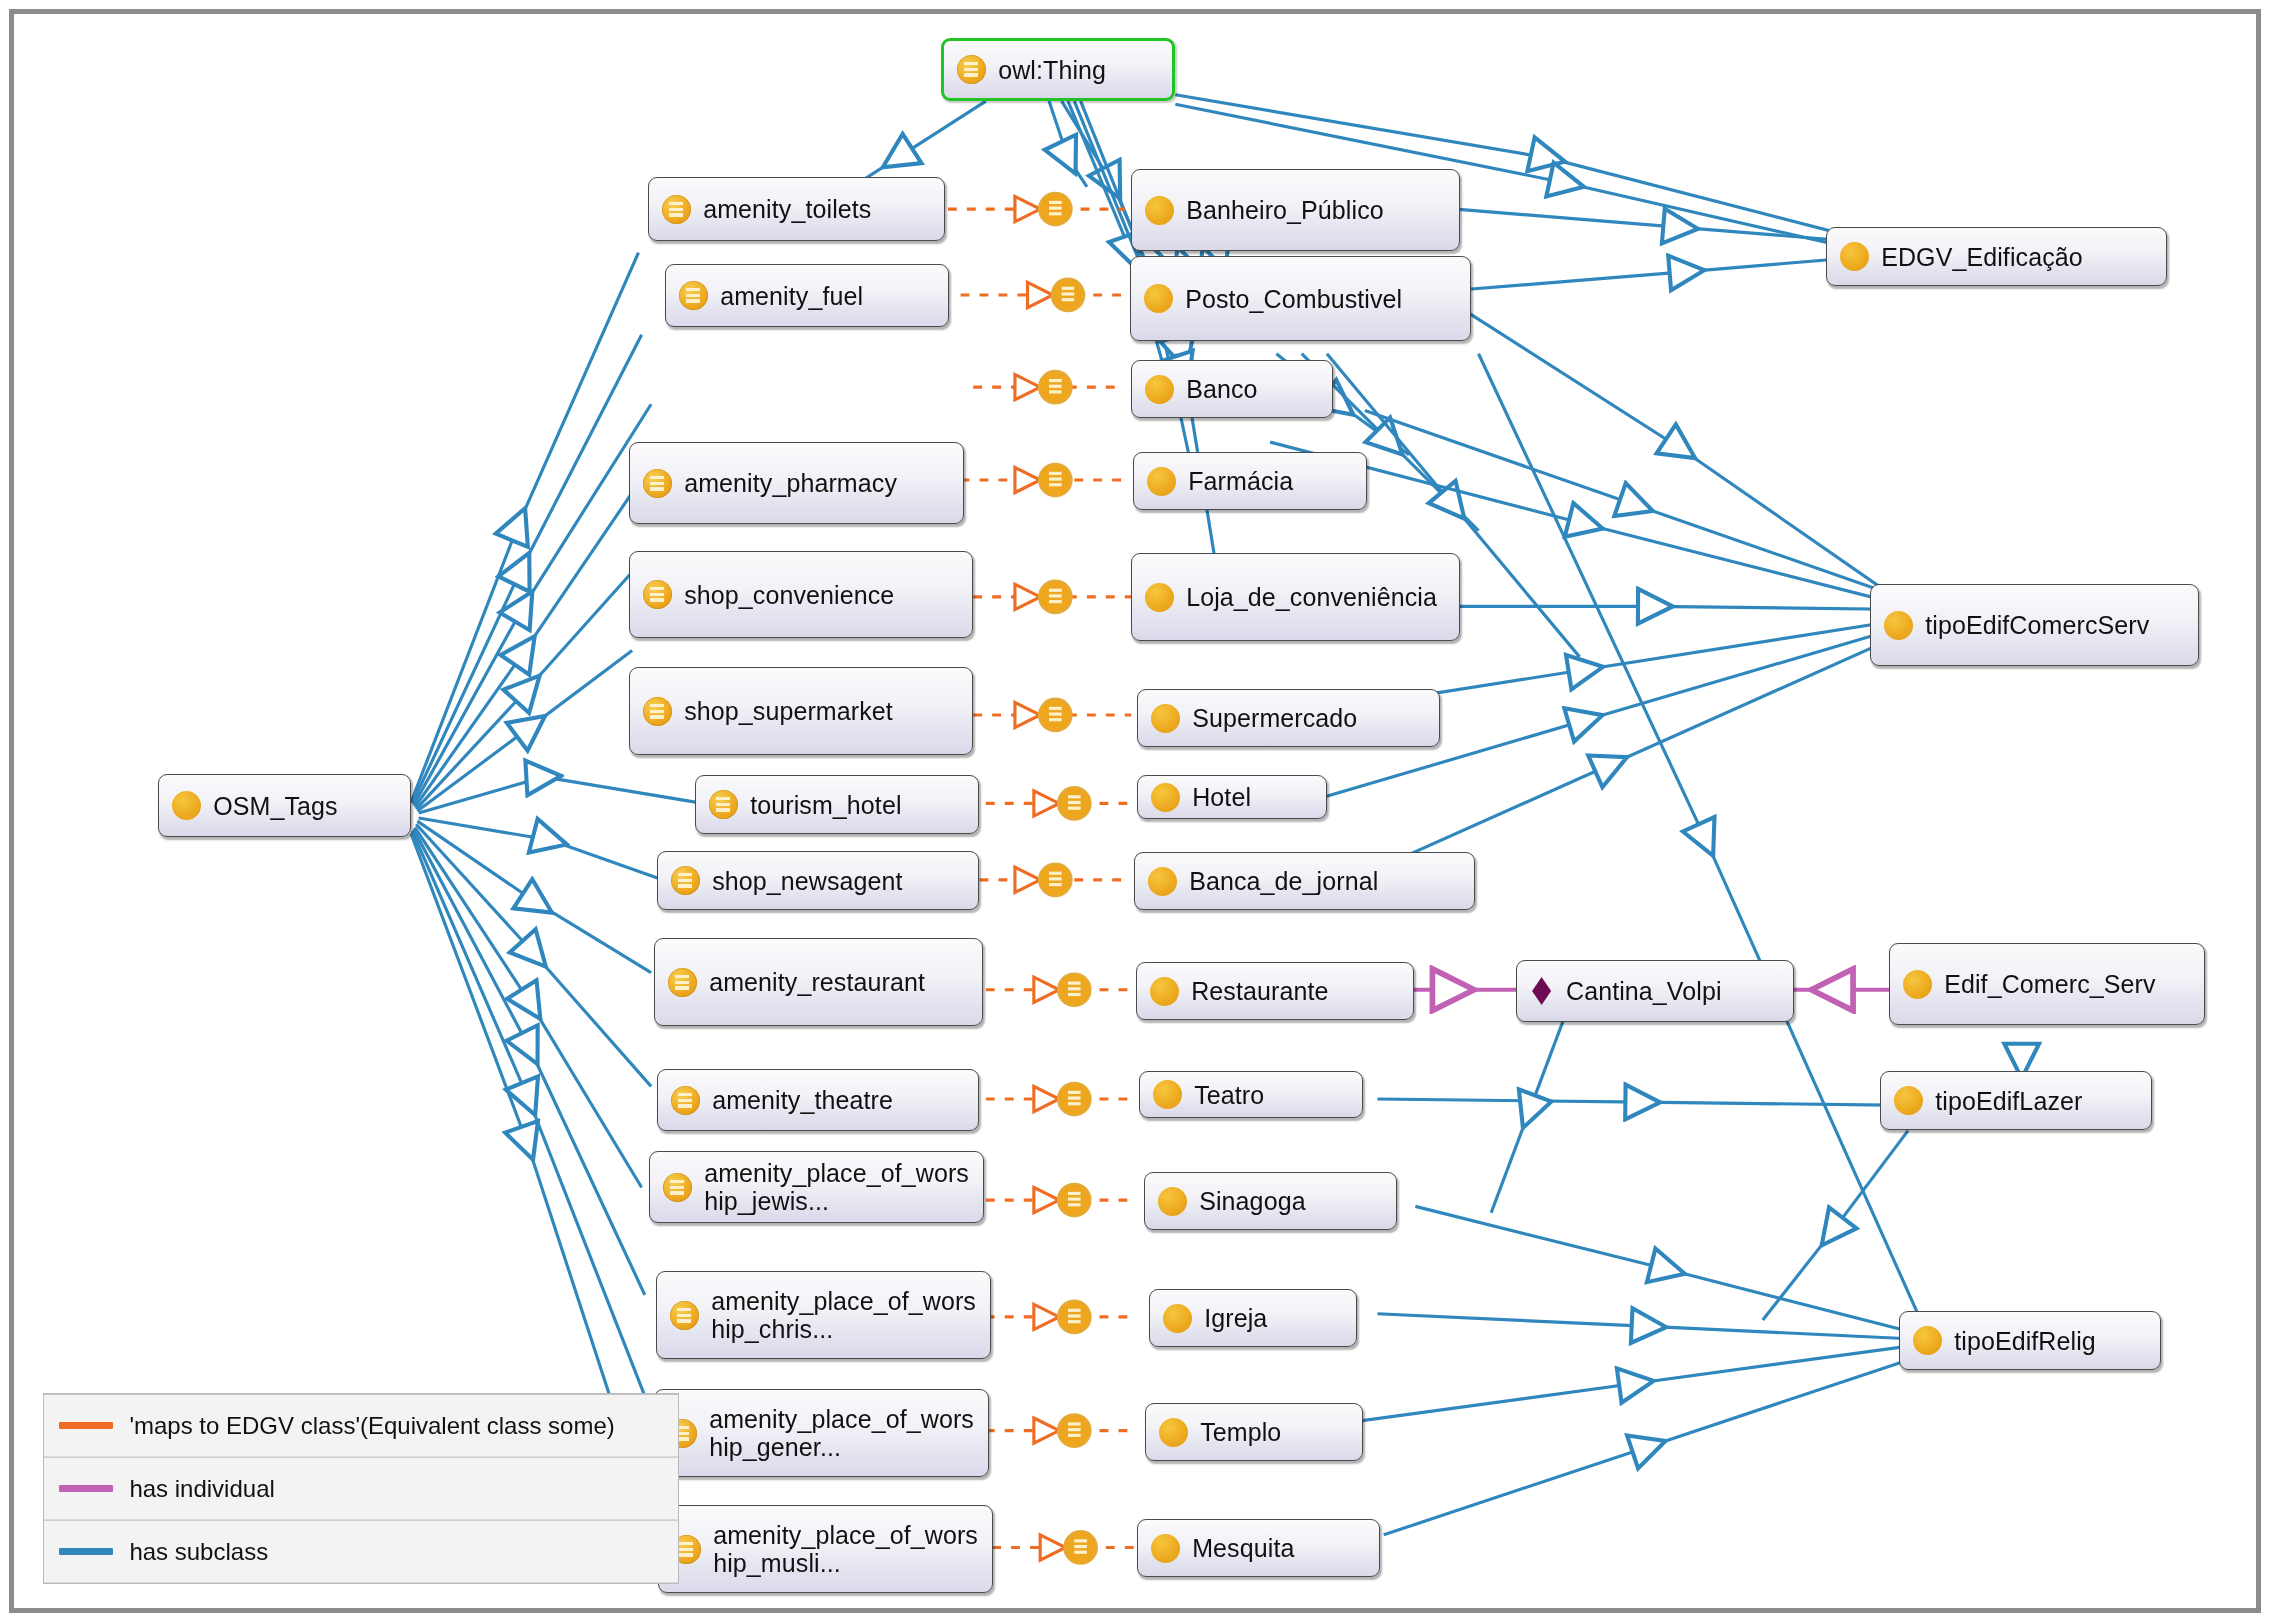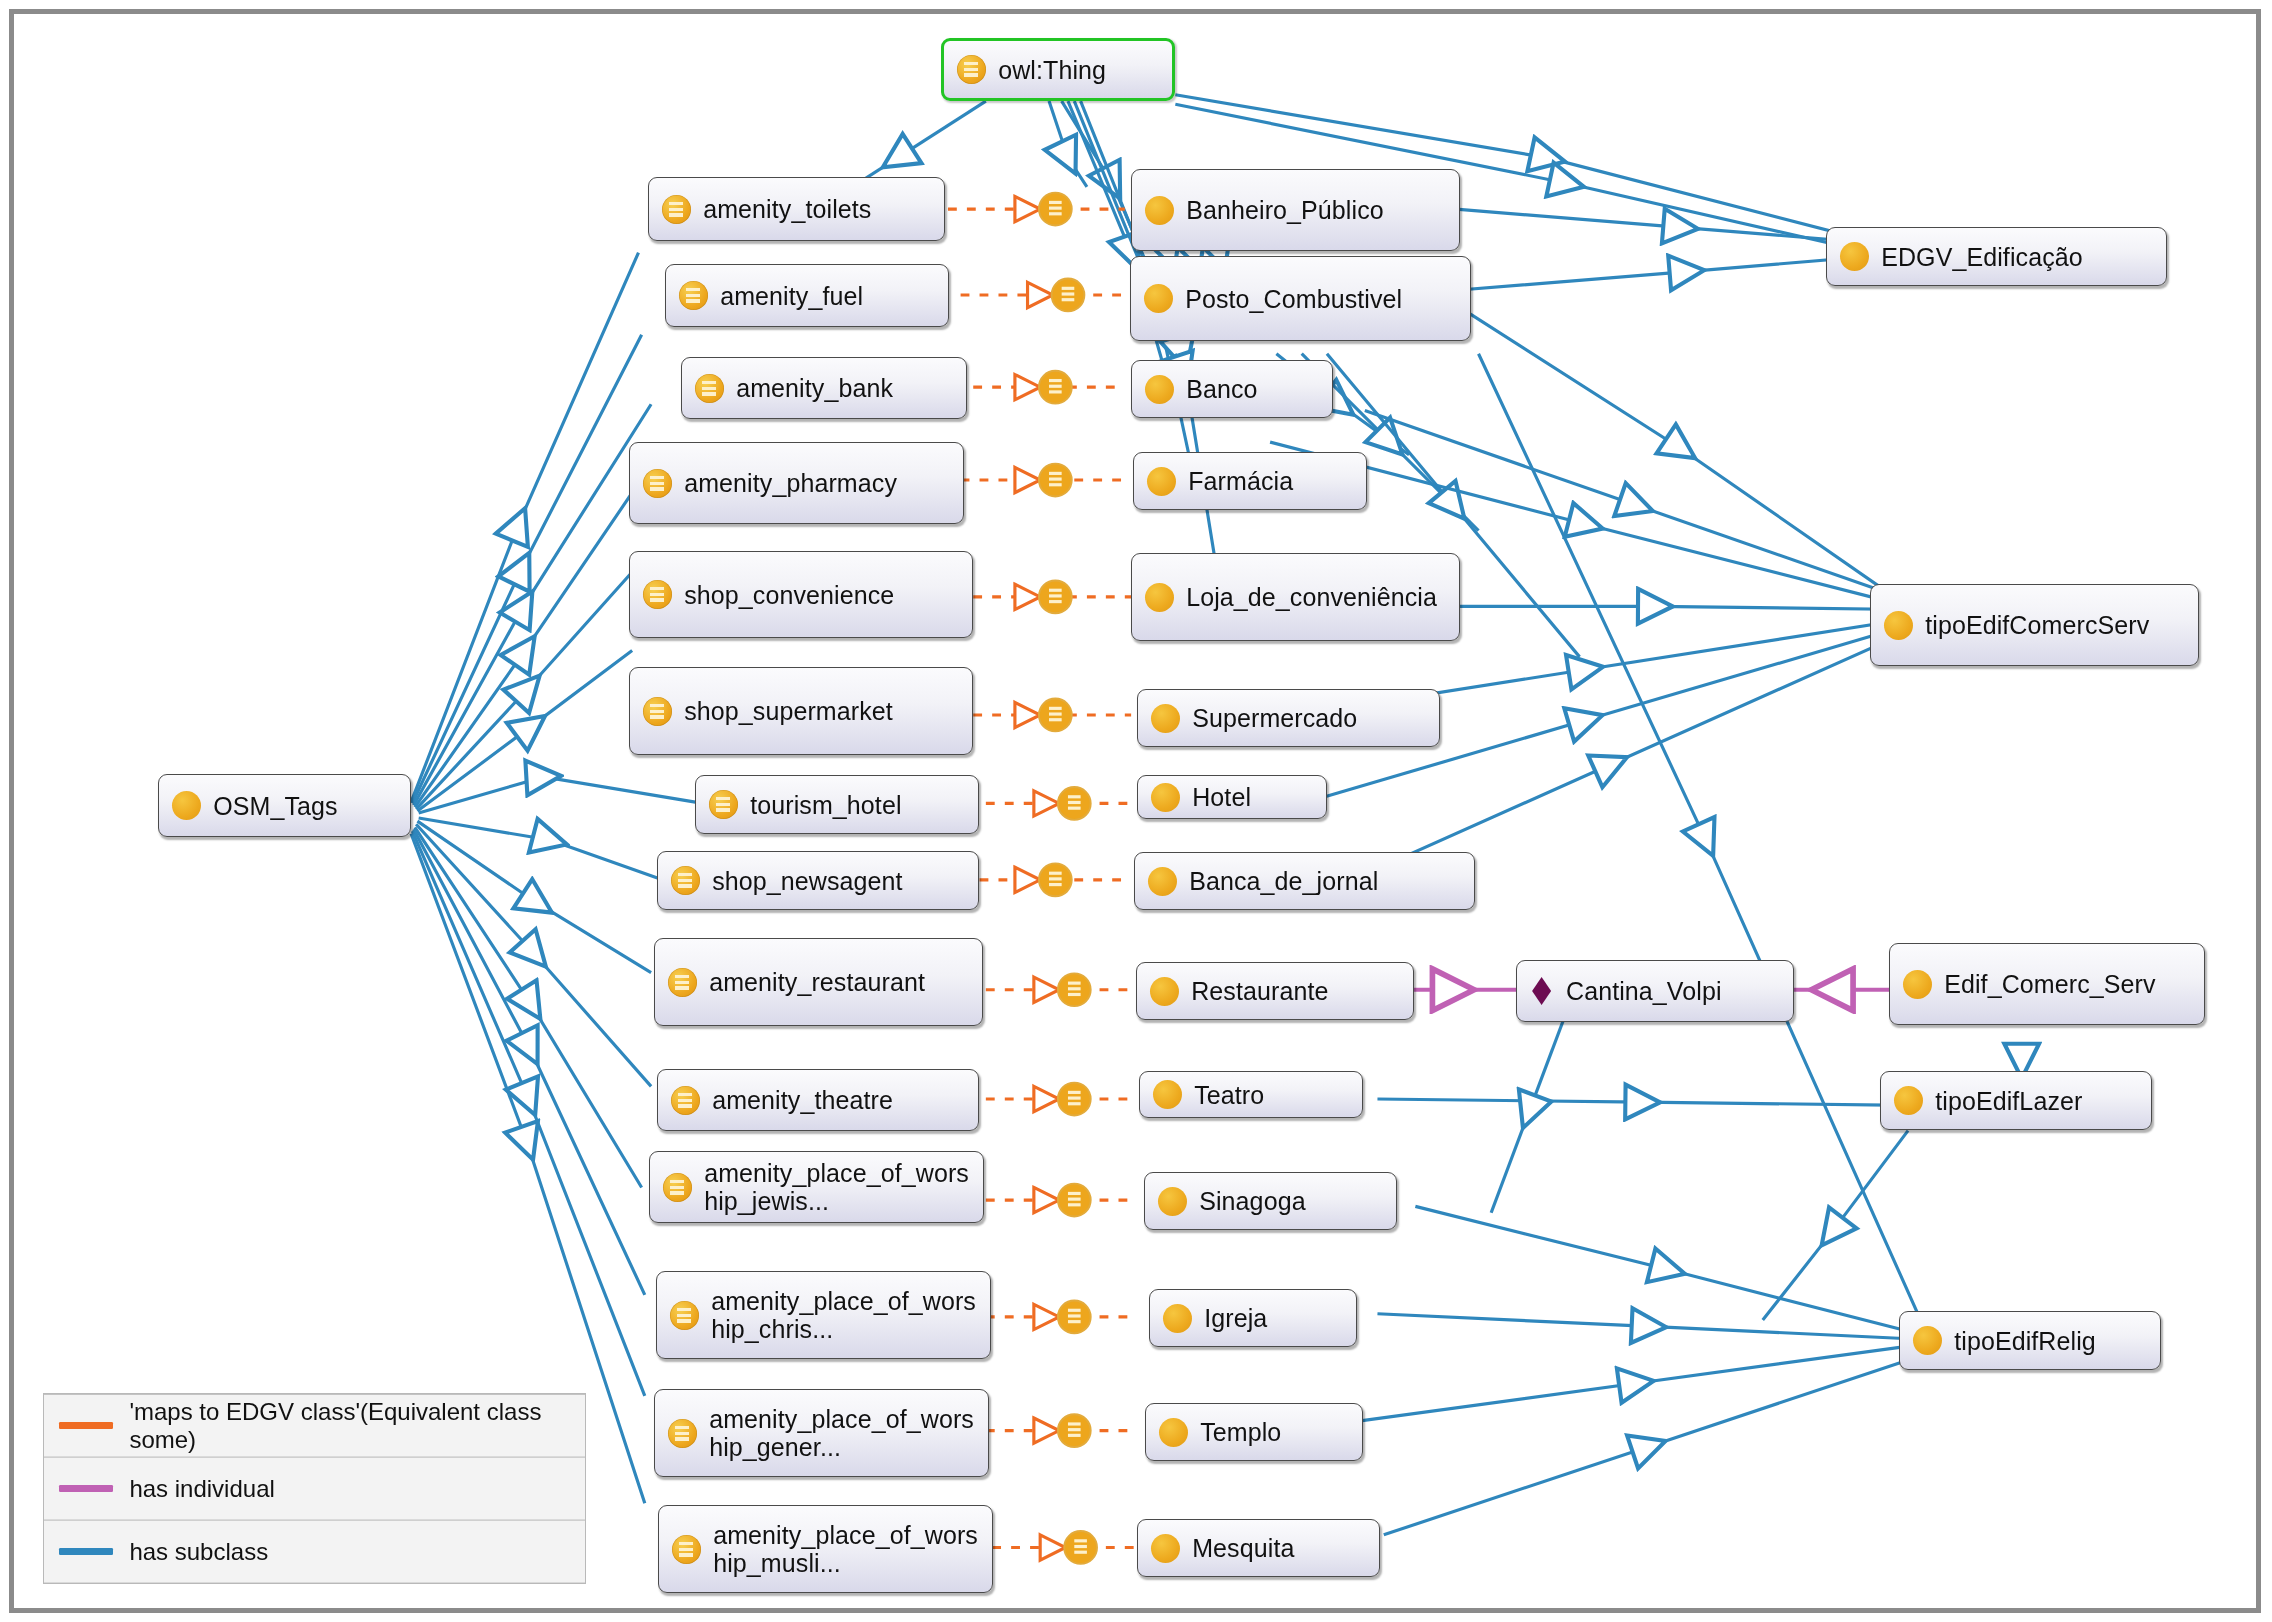--- a/index.html
+++ b/index.html
@@ -86,21 +86,21 @@
     content:"";
     position:absolute;left:2.5px;top:2.5px;
     width:19px;height:28px;
     background:#6d0c52;
     clip-path:polygon(50% 0,100% 50%,50% 100%,0 50%);
   }
   
   #legend{
     position:absolute;
     left:43px;top:1393px;
-    width:543px;
+    width:636px;
     border:1.3px solid #b9b9b9;
     background:#701a75;
     box-sizing:border-box;
   }
   .legend-row{
     display:flex;align-items:center;
     height:61px;
     padding-left:15px;
     border-top:1.9px solid #cfcfcf;
     border-bottom:1.3px solid #dadada;
@@ -332,24 +332,20 @@
     </div>
 
     <div class="node" style="left:648px;top:177px;width:297px;height:64px;">
       <span class="ico cls"></span>
       <span class="label">amenity_toilets</span>
     </div>
     <div class="node" style="left:665px;top:264px;width:284px;height:63px;">
       <span class="ico cls"></span>
       <span class="label">amenity_fuel</span>
     </div>
-    <div class="node" style="left:681px;top:357px;width:286px;height:62px;">
-      <span class="ico cls"></span>
-      <span class="label">amenity_bank</span>
-    </div>
     <div class="node" style="left:629px;top:442px;width:335px;height:82px;">
       <span class="ico cls"></span>
       <span class="label">amenity_pharmacy</span>
     </div>
     <div class="node" style="left:629px;top:551px;width:344px;height:87px;">
       <span class="ico cls"></span>
       <span class="label">shop_convenience</span>
     </div>
     <div class="node" style="left:629px;top:667px;width:344px;height:88px;">
       <span class="ico cls"></span>

